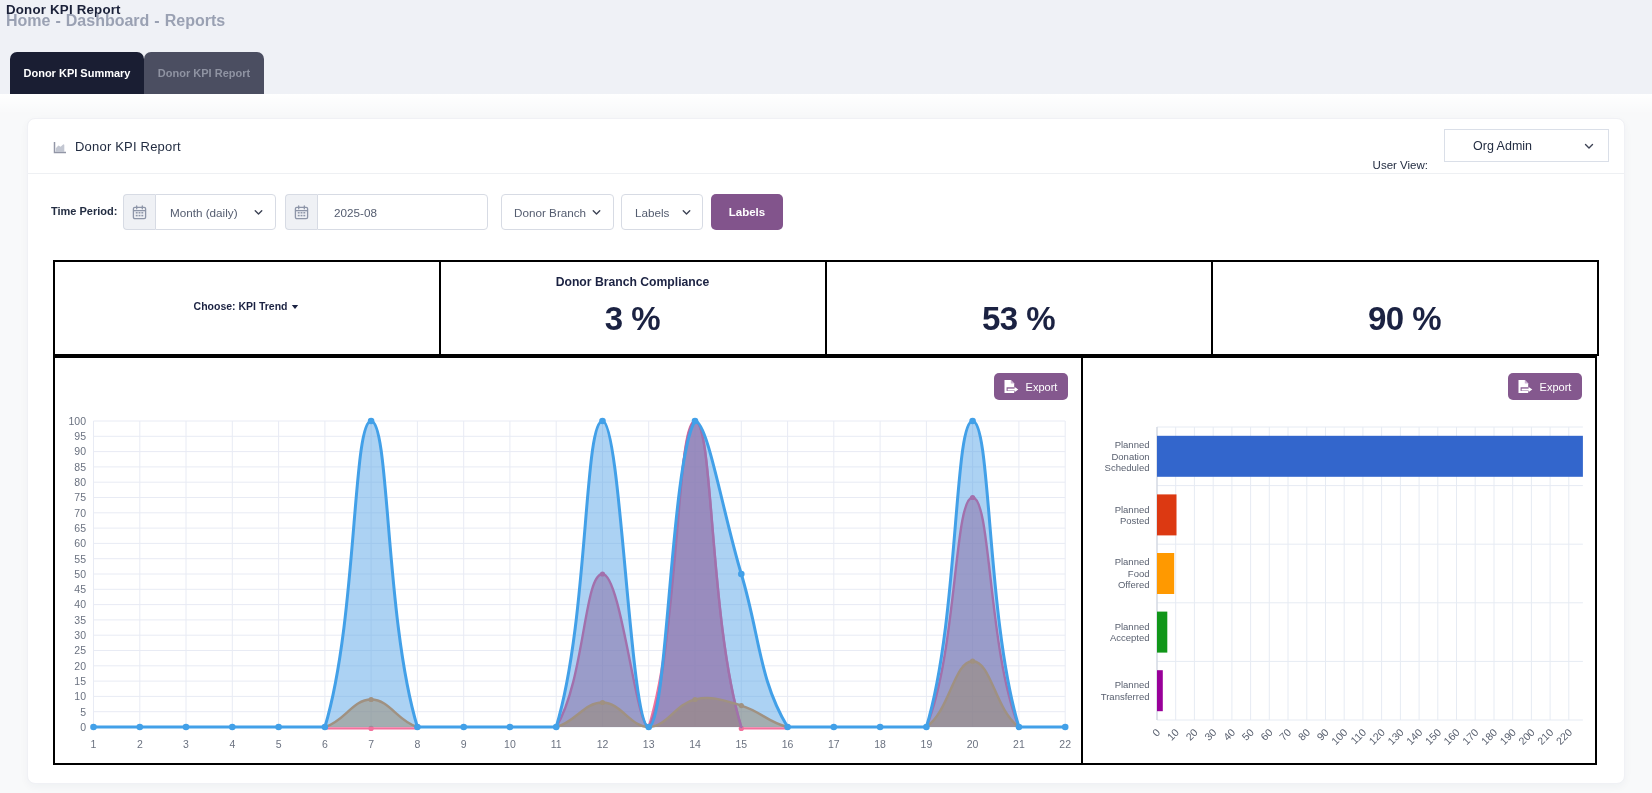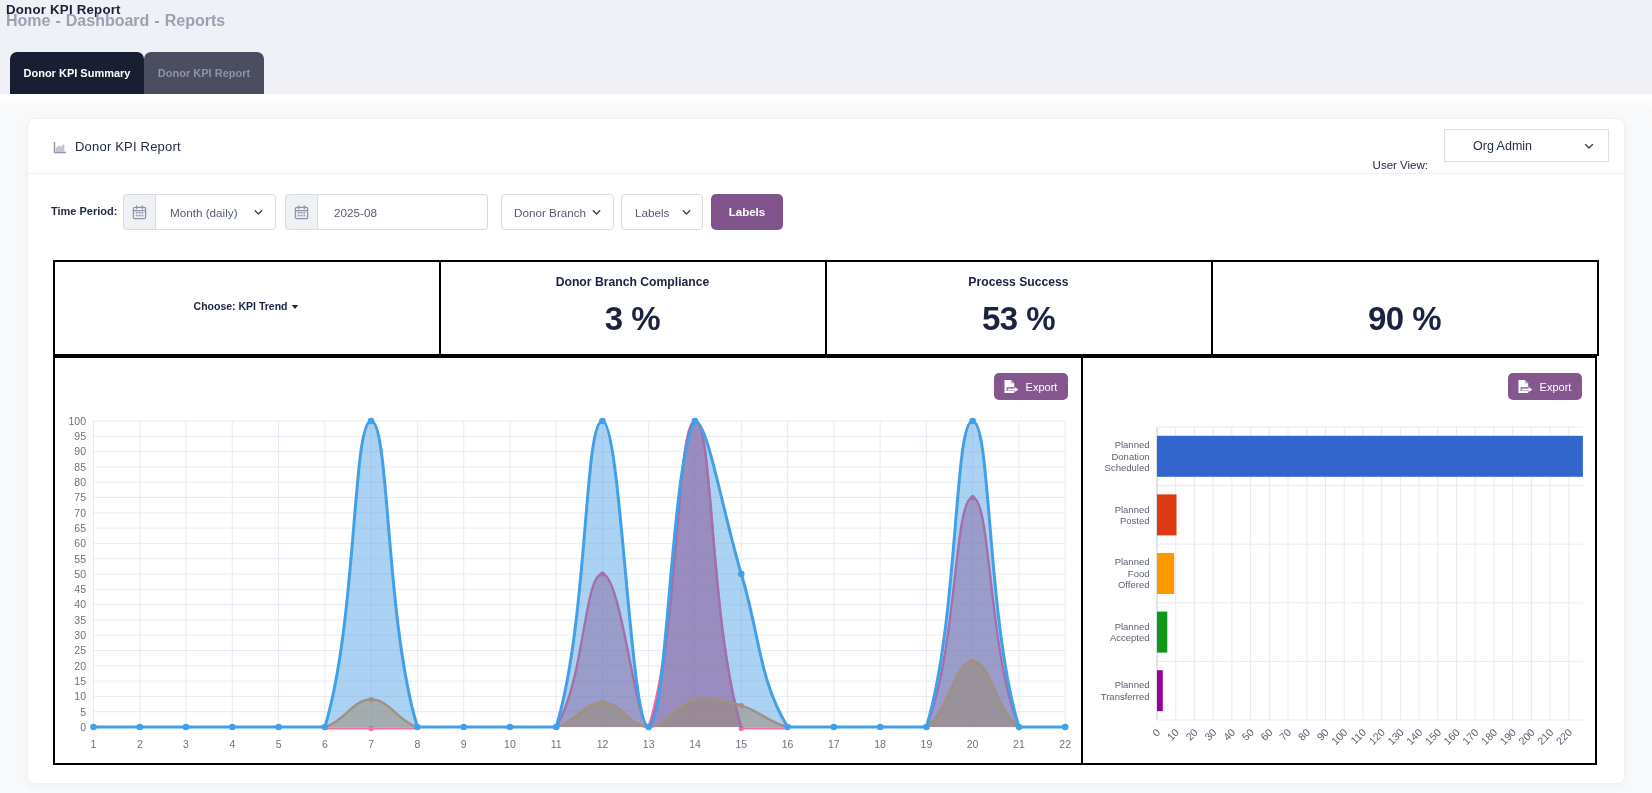--- a/index.html
+++ b/index.html
@@ -128,21 +128,20 @@
     <div class="kcell">
       <div class="kchoose">Choose: KPI Trend <svg width="8" height="7" viewBox="0 0 10 8" style="margin-left:1px">
               <path d="M1 2h8L5 7z" fill="#1b2242"></path>
             </svg></div>
     </div>
     <div class="kcell">
       <div class="ktitle">Donor Branch Compliance</div>
       <div class="kval">3 %</div>
     </div>
     <div class="kcell">
-      <div class="ktitle">Process Success</div>
       <div class="kval">53 %</div>
     </div>
     <div class="kcell">
       <div class="kval">90 %</div>
     </div>
   </div>
   <div class="chrow">
     <div class="chbox l">
       <div class="export"><svg width="16" height="13" viewBox="0 0 16 13">
               <path d="M0.5 0h6.3l3.4 3.4V13H0.5z" fill="#fff"></path>

